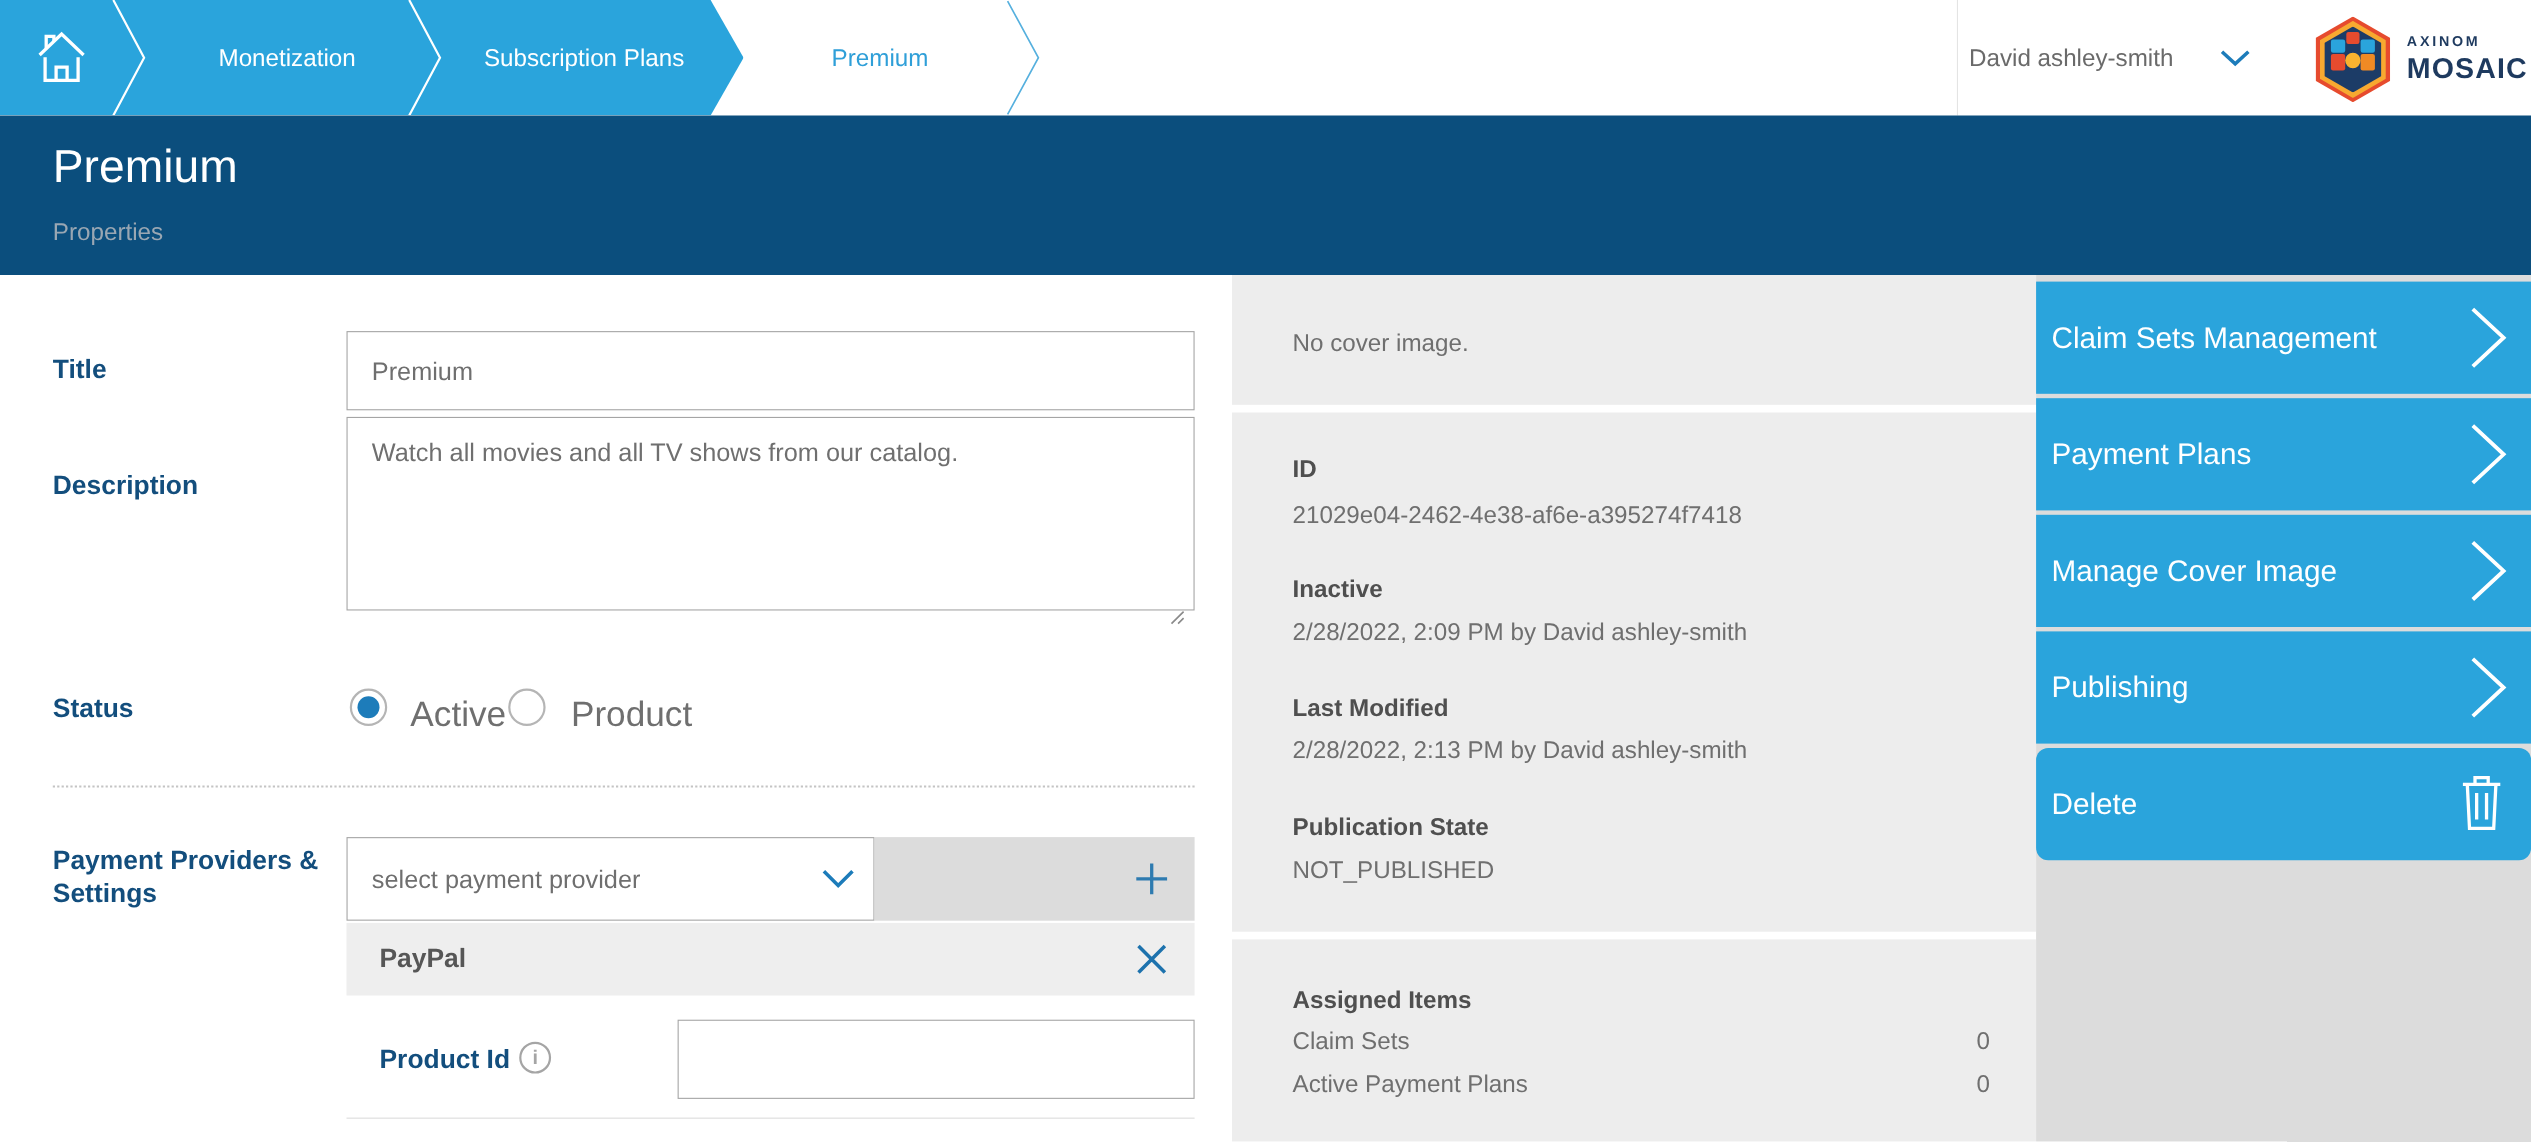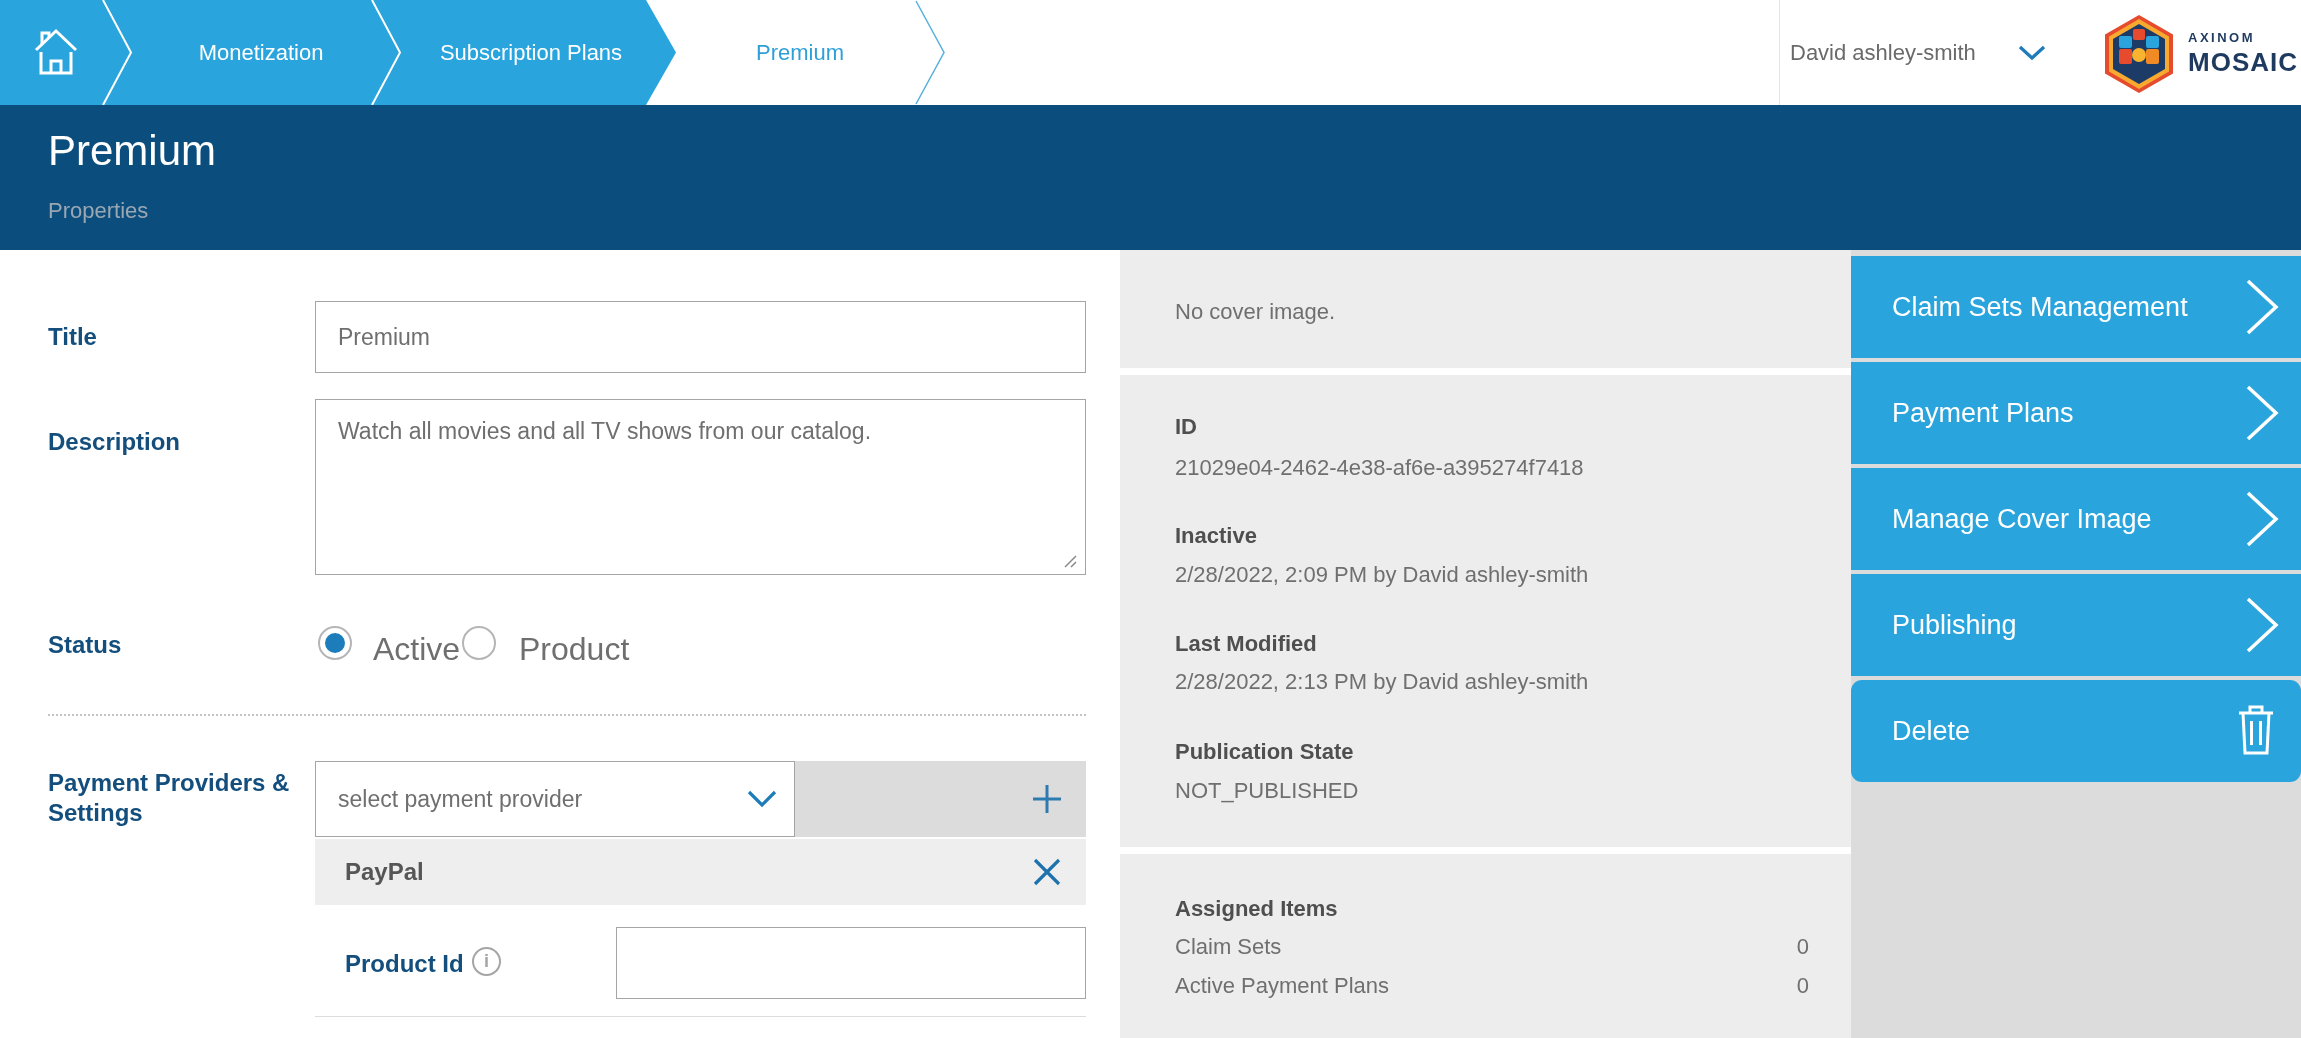--- a/index.html
+++ b/index.html
@@ -43,21 +43,21 @@
   
   #pageheader{left:0;top:105px;width:2301px;height:145px;background:#0b4e7d;}
   .ph-title{left:48px;top:22px;font-size:42px;color:#ffffff;font-weight:400;}
   .ph-sub{left:48px;top:93px;font-size:22px;color:#9aa7b3;}
 
   
   .flabel{color:#134e7d;font-weight:700;font-size:24px;}
   .txt-input{position:absolute;border:1.5px solid #a5a5a5;background:#fff;font-size:23px;color:#6f6f6f;
     font-family:inherit;box-sizing:border-box;outline:none;}
   #in-title{left:315px;top:301px;width:771px;height:72px;padding:0 22px;}
-  #in-desc{left:315px;top:399px;width:771px;height:176px;padding:16px 22px;resize:none;line-height:30px;}
+  #in-desc{left:315px;top:379px;width:771px;height:176px;padding:16px 22px;resize:none;line-height:30px;}
   .resize-grip{left:1062px;top:553px;}
   .radio-outer{position:absolute;width:34px;height:34px;border:2px solid #b5b5b5;border-radius:50%;
     background:#fff;box-sizing:border-box;display:flex;align-items:center;justify-content:center;cursor:pointer;}
   .radio-dot{width:20px;height:20px;border-radius:50%;background:#1d7cba;}
   .radio-lbl{position:absolute;font-size:32px;color:#6f6f6f;}
   .dotted-sep{left:48px;top:714px;width:1038px;border-top:2px dotted #c4c4c4;}
   .select-box{left:315px;top:761px;width:480px;height:76px;background:#fff;border:1.5px solid #a5a5a5;
     box-sizing:border-box;display:flex;align-items:center;cursor:pointer;}
   .select-box .ph-text{margin-left:22px;font-size:23px;color:#6f6f6f;flex:1;}
   .select-box svg{margin-right:16px;}
@@ -76,21 +76,21 @@
   #details{left:1120px;top:250px;width:731px;height:788px;background:#ededed;}
   .d-gap{left:1120px;width:731px;height:7px;background:#ffffff;}
   .d-lbl{position:absolute;left:1175px;font-size:22px;font-weight:700;color:#4f4f4f;}
   .d-val{position:absolute;left:1175px;font-size:22px;color:#6f6f6f;}
   .d-count{position:absolute;left:1700px;width:109px;text-align:right;font-size:22px;color:#6f6f6f;}
 
   
   #actionsbg{left:1851px;top:250px;width:450px;height:788px;background:#dcdcdc;}
   .action-btn{position:absolute;left:1851px;width:450px;height:102px;background:#2aa4dc;cursor:pointer;
     display:flex;align-items:center;}
-  .action-btn .a-lbl{margin-left:41px;font-size:27px;color:#ffffff;flex:1;}
+  .action-btn .a-lbl{margin-left:14px;font-size:27px;color:#ffffff;flex:1;}
   .action-btn svg{margin-right:22px;flex:none;}
 </style>
 </head>
 <body>
 
 <div id="app">
 
   <div id="topnav" class="abs">
     <div class="bc-band abs"></div>
     <svg class="bc-svg abs" width="1000" height="105">

